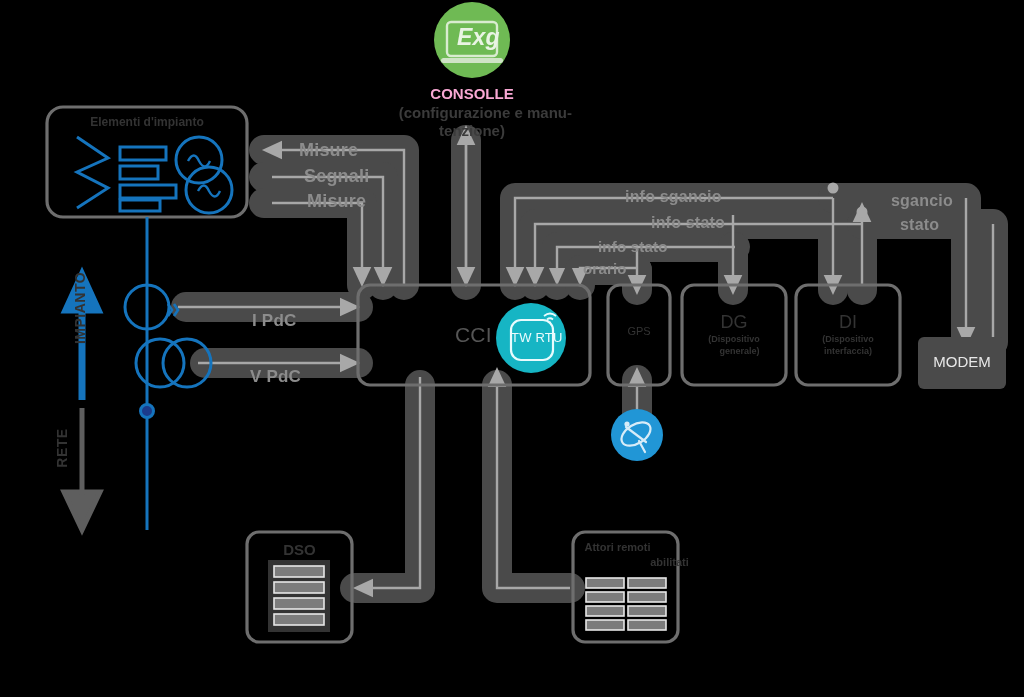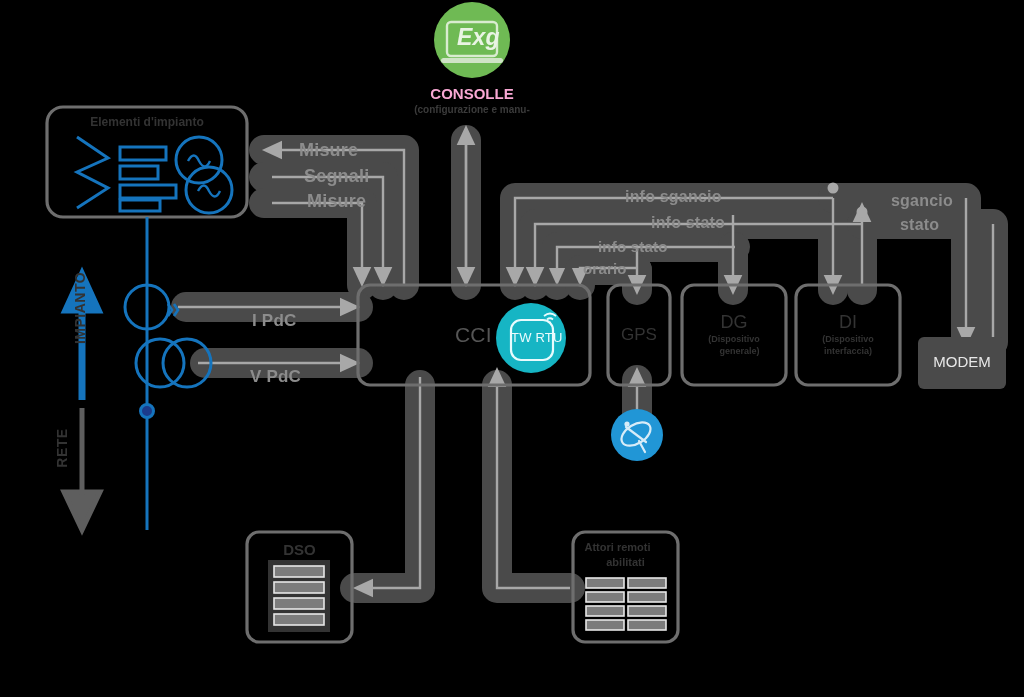--- a/index.html
+++ b/index.html
@@ -178,54 +178,55 @@
         <ellipse cx="636" cy="434" rx="16" ry="9.5" transform="rotate(-32 636 434)"></ellipse>
         <line x1="626" y1="427" x2="646" y2="442"></line>
         <line x1="639" y1="441" x2="645" y2="452"></line>
         <circle cx="627" cy="424" r="2.6" fill="#d7ecf8" stroke="none"></circle>
       </g>
     </g>
   </svg>
 
   <div class="lbl" style="left:457px;top:24px;font-size:23px;color:#e9f4e4;font-style:italic;">Exg</div>
   <div class="blk-title" style="left:372px;top:85px;width:200px;font-size:15px;color:#f9a8d4;">CONSOLLE</div>
-  <div class="blk-title" style="left:372px;top:104px;width:200px;font-size:10px;color:#3b3b3b;">(configurazione e manu-</div>
+  <div class="blk-title" style="left:372px;top:104px;width:200px;font-size:15px;color:#3b3b3b;text-align:right;">(configurazione e manu-</div>
+  <div class="blk-title" style="left:372px;top:122px;width:200px;font-size:15px;color:#3b3b3b;">tenzione)</div>
 
   <div class="blk-title" style="left:47px;top:115px;width:200px;font-size:12px;">Elementi d'impianto</div>
 
   <div class="lbl" style="left:299px;top:140px;font-size:18px;">Misure</div>
   <div class="lbl" style="left:304px;top:166px;font-size:18px;">Segnali</div>
   <div class="lbl" style="left:307px;top:191px;font-size:18px;">Misure</div>
   <div class="lbl" style="left:252px;top:311px;font-size:17px;">I PdC</div>
   <div class="lbl" style="left:250px;top:367px;font-size:17px;">V PdC</div>
   <div class="lbl" style="left:625px;top:188px;font-size:16px;">info sgancio</div>
   <div class="lbl" style="left:651px;top:214px;font-size:16px;">info stato</div>
   <div class="lbl" style="left:598px;top:238px;font-size:15px;">info stato</div>
   <div class="lbl" style="left:583px;top:260px;font-size:15px;">orario</div>
   <div class="lbl" style="left:891px;top:192px;font-size:16px;">sgancio</div>
   <div class="lbl" style="left:900px;top:216px;font-size:16px;">stato</div>
 
   <div class="lbl" style="left:455px;top:323px;font-size:21px;color:#555555;font-weight:normal;">CCI</div>
   <div class="lbl" style="left:511px;top:330px;font-size:13px;color:#eafbfd;font-weight:normal;">TW RTU</div>
 
-  <div class="blk-title" style="left:608px;top:325px;width:62px;font-size:17px;font-weight:normal;">GPS</div>
+  <div class="blk-title" style="left:608px;top:325px;width:62px;font-size:11px;font-weight:normal;">GPS</div>
 
   <div class="blk-title" style="left:682px;top:312px;width:104px;font-size:18px;font-weight:normal;">DG</div>
   <div class="blk-title" style="left:682px;top:334px;width:104px;font-size:9px;">(Dispositivo</div>
   <div class="blk-title" style="left:682px;top:346px;width:115px;font-size:9px;">generale)</div>
 
   <div class="blk-title" style="left:796px;top:312px;width:104px;font-size:18px;font-weight:normal;">DI</div>
   <div class="blk-title" style="left:796px;top:334px;width:104px;font-size:9px;">(Dispositivo</div>
   <div class="blk-title" style="left:796px;top:346px;width:104px;font-size:9px;">interfaccia)</div>
 
   <div class="blk-title" style="left:918px;top:353px;width:88px;font-size:15px;color:#e8e8e8;font-weight:normal;">MODEM</div>
 
   <div class="blk-title" style="left:247px;top:541px;width:105px;font-size:15px;">DSO</div>
   <div class="blk-title" style="left:573px;top:541px;width:89px;font-size:11px;">Attori remoti</div>
-  <div class="blk-title" style="left:573px;top:556px;width:105px;font-size:11px;">abilitati</div>
+  <div class="blk-title" style="left:573px;top:556px;width:105px;font-size:11px;padding-left:44px;">abilitati</div>
 
   <div style="position:absolute;left:30px;top:300px;width:100px;transform:rotate(-90deg);
               transform-origin:50% 50%;text-align:center;font-size:14px;color:#333333;
               font-weight:bold;letter-spacing:.5px;">IMPIANTO</div>
   <div style="position:absolute;left:22px;top:440px;width:80px;transform:rotate(-90deg);
               transform-origin:50% 50%;text-align:center;font-size:14px;color:#333333;
               font-weight:bold;letter-spacing:.5px;">RETE</div>
 
 </div>
 

